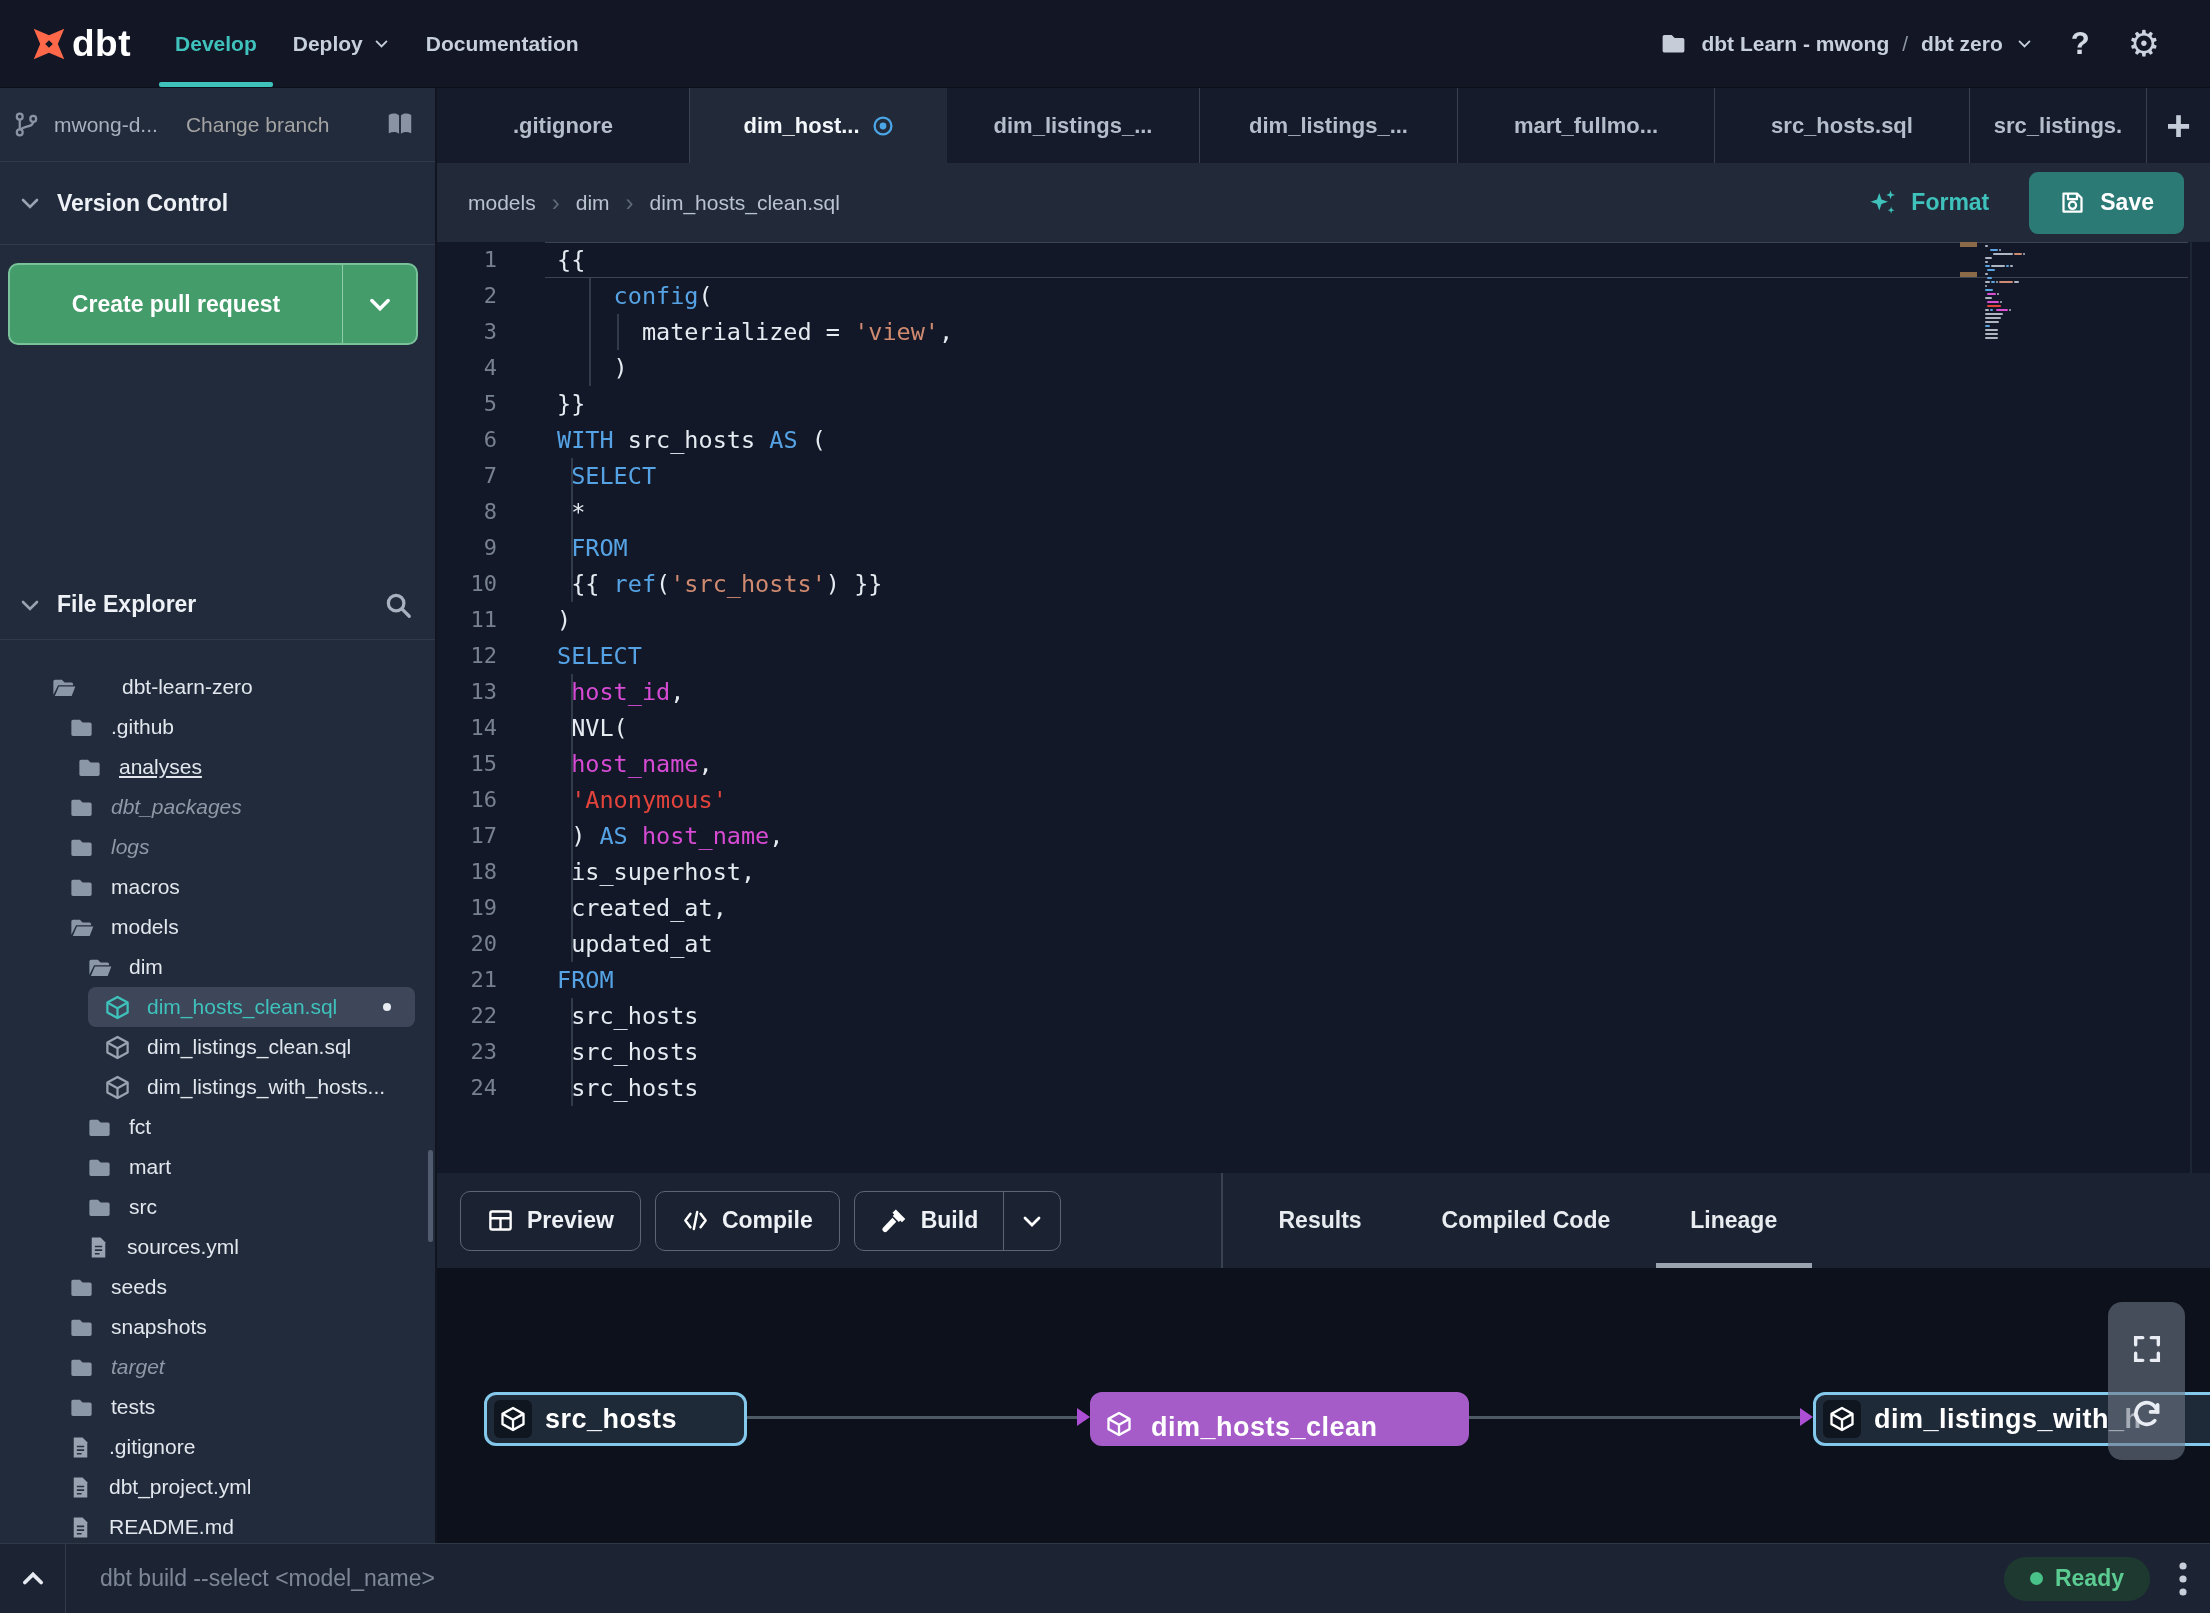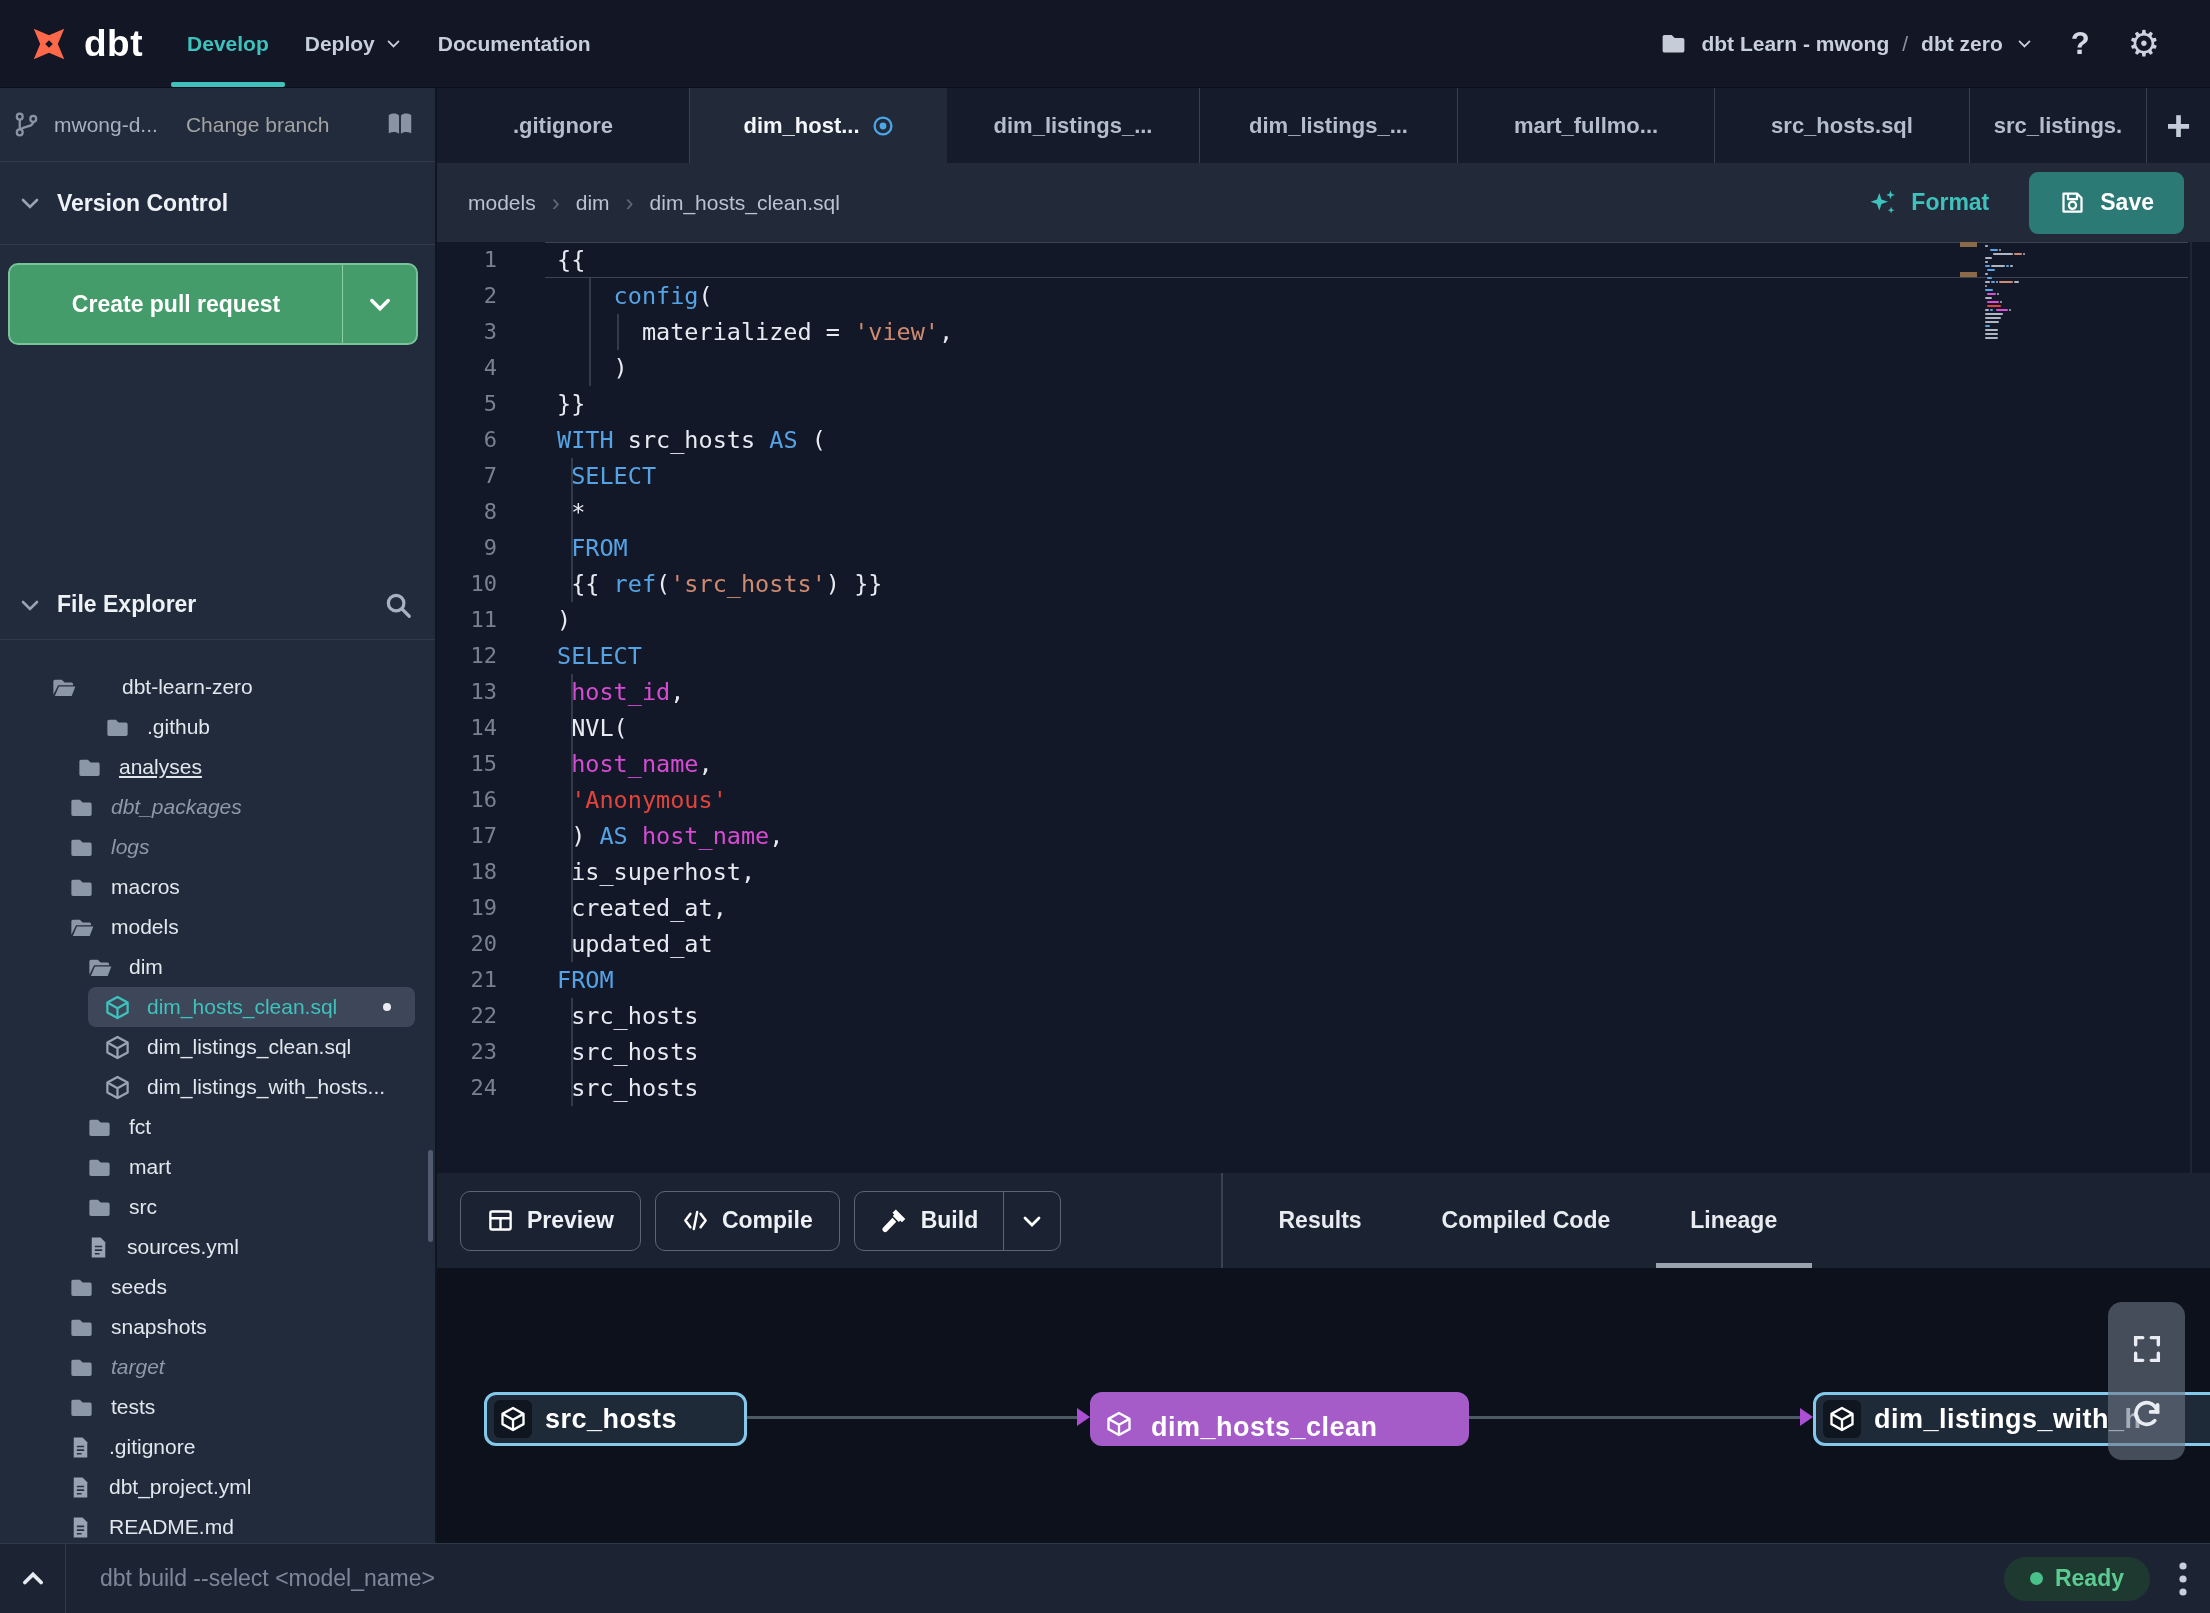--- a/index.html
+++ b/index.html
@@ -4,21 +4,21 @@
 <style>
   * { margin:0; padding:0; box-sizing:border-box; }
   html,body { background:#0c111b; }
   .app { position:relative; width:2210px; height:1613px; overflow:hidden;
          font-family:"Liberation Sans", sans-serif; color:#e4e9f1;
          -webkit-font-smoothing:antialiased; }
 
   
   .topbar { position:absolute; left:0; top:0; width:2210px; height:88px;
             background:#121625; display:flex; align-items:center; border-bottom:1px solid #0b0f1a; }
-  .logo { display:flex; align-items:center; gap:12px; padding-left:26px; cursor:pointer; }
+  .logo { display:flex; align-items:center; gap:0; padding-left:26px; cursor:pointer; }
   .logo svg { width:46px; height:46px; display:block; }
   .logo-text { font-size:37px; font-weight:700; color:#fff; letter-spacing:.5px; }
   .topnav { display:flex; align-items:stretch; height:100%; margin-left:44px; gap:36px; }
   .nav-item { position:relative; display:flex; align-items:center; gap:10px;
               font-size:21px; font-weight:600; color:#c7cfdb; cursor:pointer; }
   .nav-item.active { color:#3fc2bc; }
   .nav-item.active::after { content:""; position:absolute; left:-16px; right:-16px; bottom:0;
               height:5px; background:#3fc2bc; border-radius:2px; }
   .nav-caret svg { width:17px; height:17px; display:block; }
   .top-right { margin-left:auto; display:flex; align-items:center; gap:38px; padding-right:50px; }
@@ -282,21 +282,21 @@
     <div class="tree" id="tree">
         <div class="tree-row" style="padding-left: 50px; gap: 29px;">
           <span class="t-icon folder-open">
             <svg viewBox="0 0 24 24">
               <path fill="currentColor" d="M3 6.5C3 5.7 3.7 5 4.5 5h6L13 7.5h6c.8 0 1.5.7 1.5 1.5v1H7.2L3 18.5z"></path>
               <path fill="currentColor" d="M7.9 11h14.6l-3.2 8.5H4.3z"></path>
             </svg>
           </span>
           <span class="t-label">dbt-learn-zero</span>
         </div>
-        <div class="tree-row" style="padding-left: 68px; margin-left: 36px;">
+        <div class="tree-row" style="padding-left: 68px;">
           <span class="t-icon folder">
             <svg viewBox="0 0 24 24">
               <path fill="currentColor" d="M3 6.5C3 5.7 3.7 5 4.5 5h6L13 7.5h6.5c.8 0 1.5.7 1.5 1.5v9c0 .8-.7 1.5-1.5 1.5h-15c-.8 0-1.5-.7-1.5-1.5z"></path>
             </svg>
           </span>
           <span class="t-label">.github</span>
         </div>
         <div class="tree-row" style="padding-left: 76px; text-decoration: underline;">
           <span class="t-icon folder">
             <svg viewBox="0 0 24 24">

